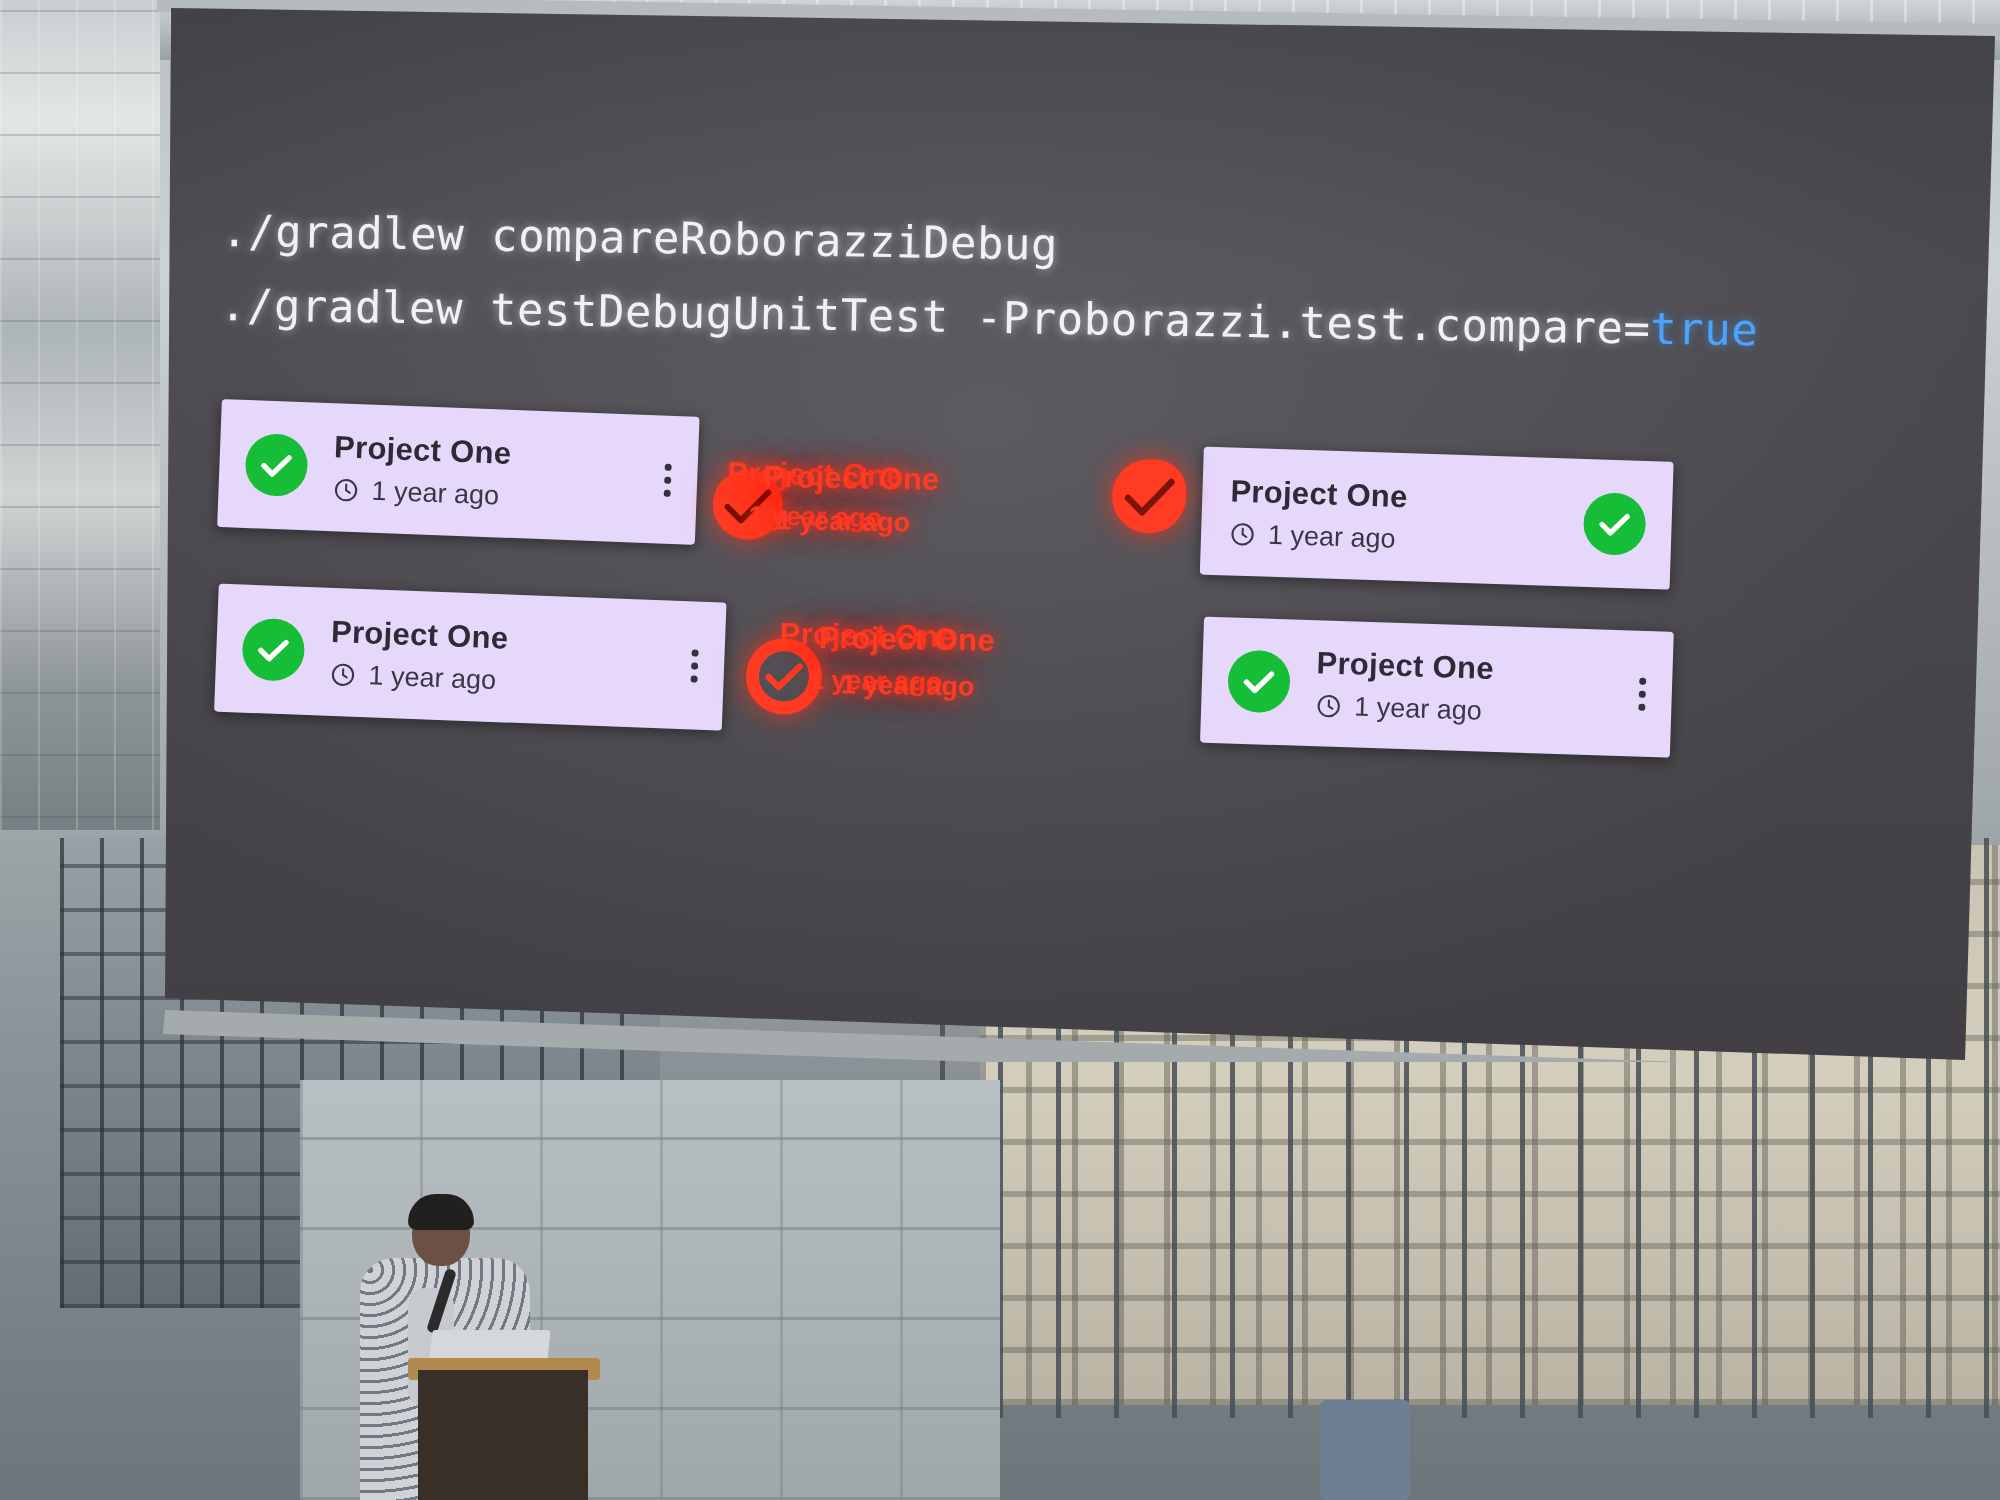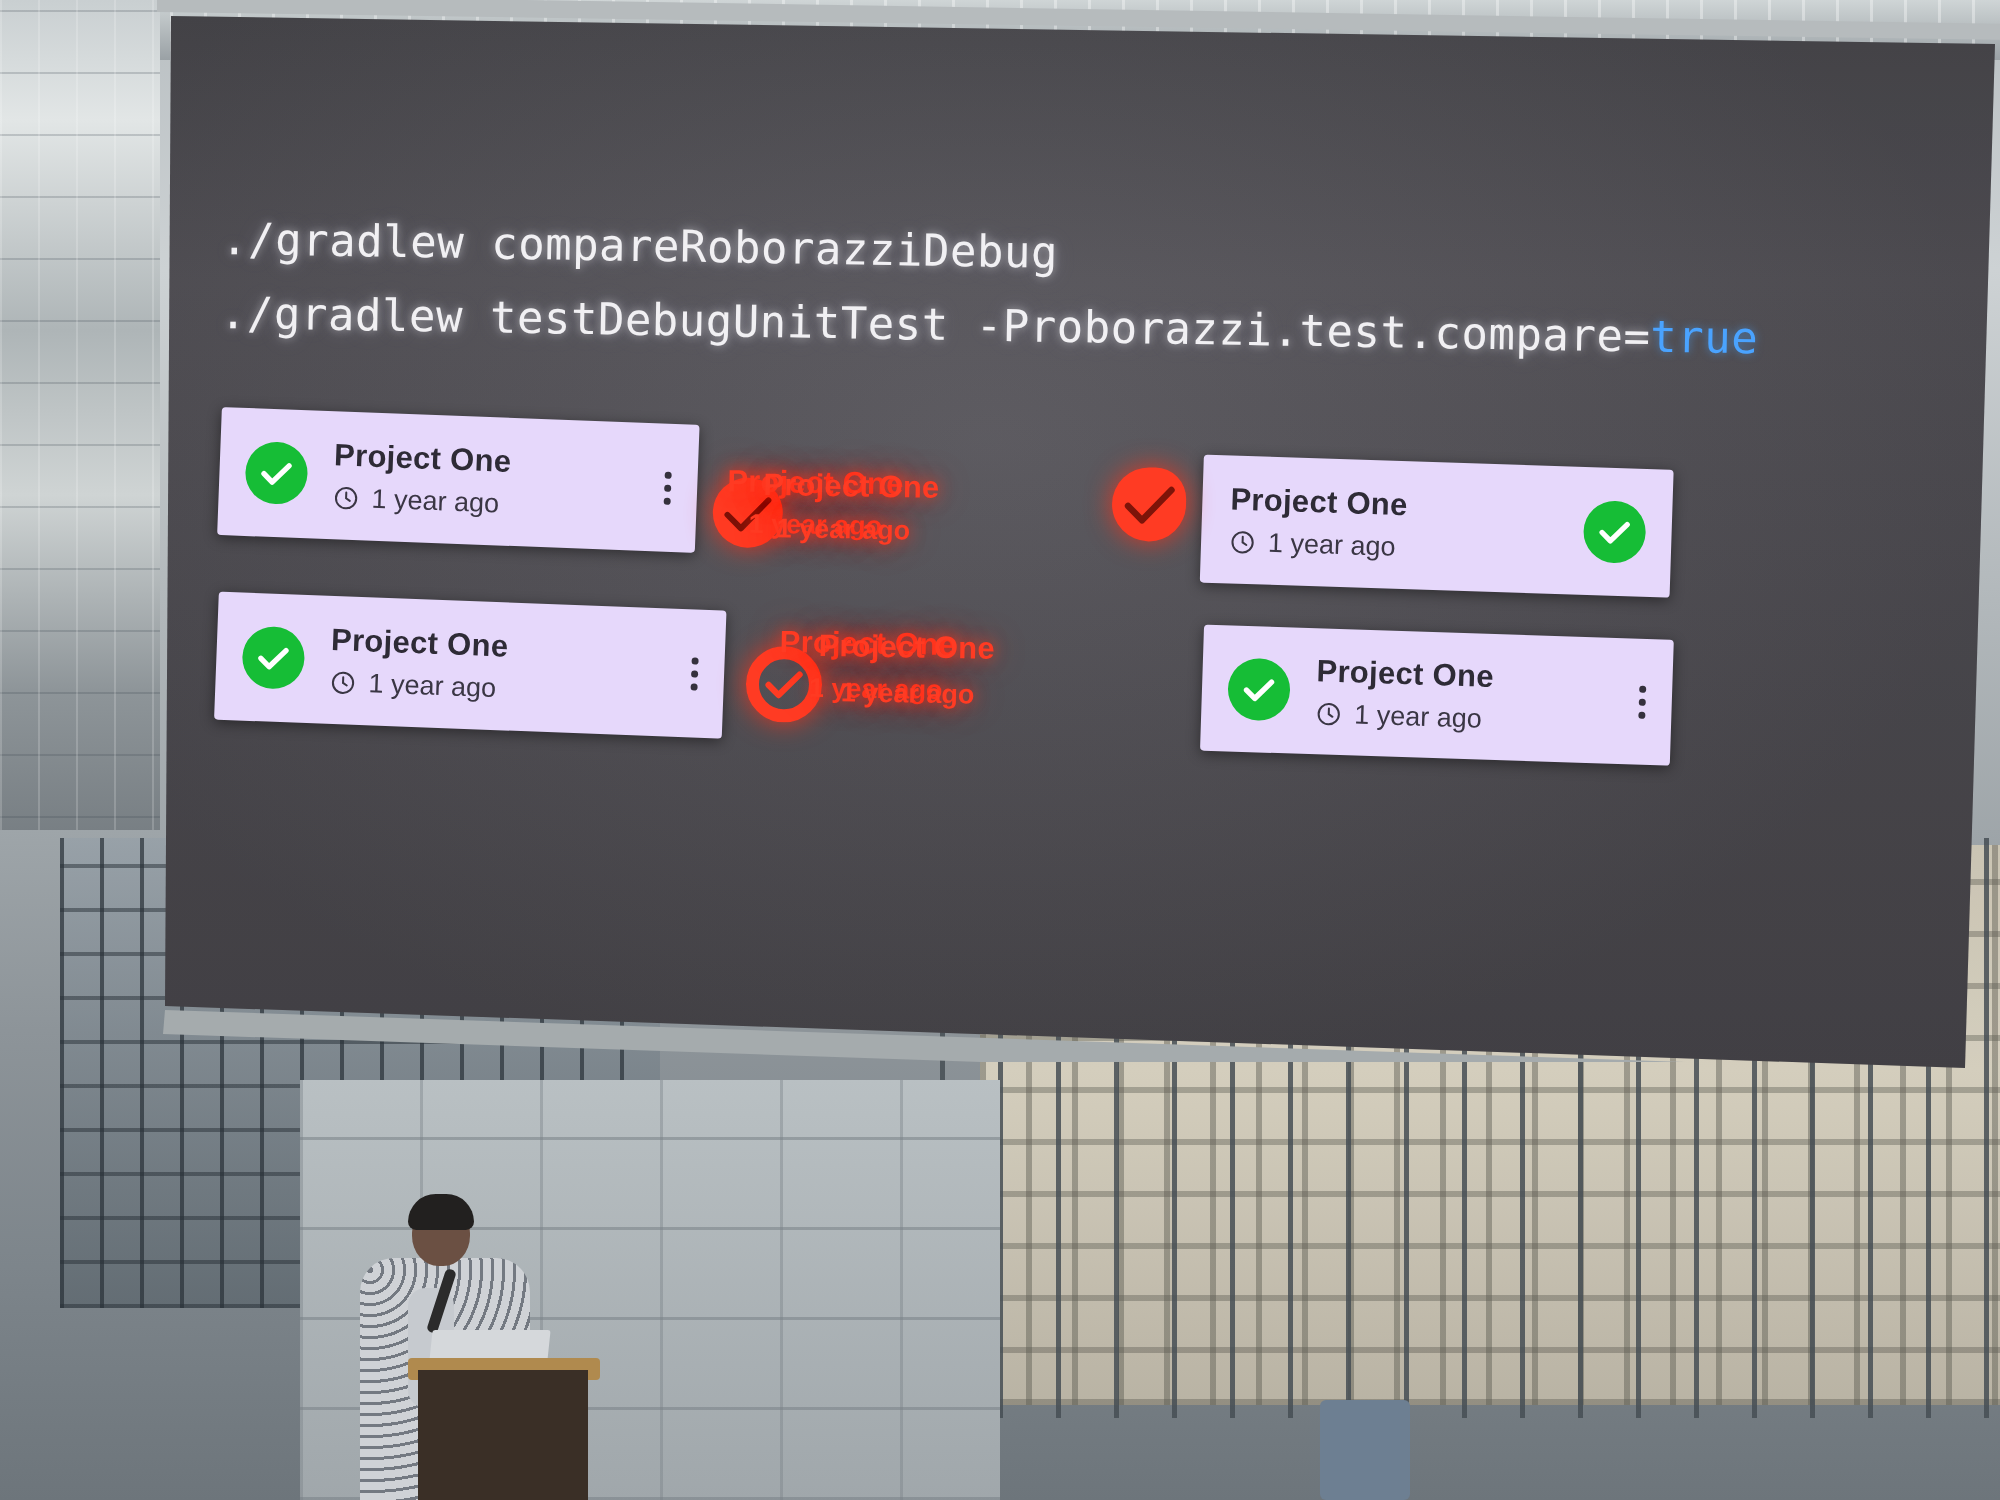--- a/index.html
+++ b/index.html
@@ -55,21 +55,21 @@
   .mic{position:absolute;left:436px;top:1268px;width:11px;height:66px;background:#2b2b2b;border-radius:5px;transform:rotate(18deg);}
   .podium{position:absolute;left:418px;top:1370px;width:170px;height:130px;background:#3a2f26;}
   .podium-top{position:absolute;left:408px;top:1358px;width:192px;height:22px;background:#b08a4e;border-radius:4px;}
   .laptop{position:absolute;left:430px;top:1330px;width:118px;height:50px;background:#d5d8db;transform:skewX(-6deg);border-radius:3px;}
   .laptop-b{position:absolute;left:420px;top:1374px;width:140px;height:10px;background:#9aa0a6;}
   .banner{position:absolute;left:1320px;top:1400px;width:90px;height:100px;background:#6d7f92;border-radius:6px;}
 
   
   .screen-wrap{position:absolute; left:165px; top:0px; width:1840px; height:1075px;}
   .screen{
-    position:absolute; left:0; top:16px; width:1830px; height:1060px;
+    position:absolute; left:0; top:8px; width:1830px; height:1060px;
     background:linear-gradient(180deg,#4c4b50 0%, #56545a 25%, #514f55 55%, #4a484d 100%);
     clip-path: polygon(6px 0px, 1830px 28px, 1800px 1052px, 0px 990px);
     box-shadow:0 0 60px rgba(0,0,0,.35);
   }
   .screen-inner{position:absolute; inset:0;
     background:radial-gradient(ellipse at 45% 40%, rgba(255,255,255,.055), rgba(0,0,0,.12) 72%);}
   .screen-frame{position:absolute;left:-8px;top:-6px;width:1852px;height:1076px;
     clip-path: polygon(0px 0px, 1852px 30px, 1852px 46px, 0px 18px);
     background:#b6bbbd;}
   .screen-frame-b{position:absolute;left:-14px;top:1010px;width:1860px;height:52px;

